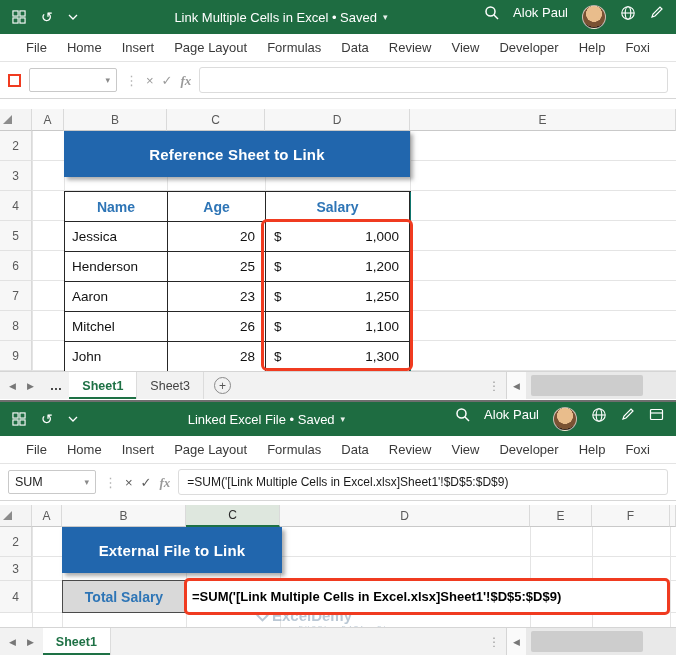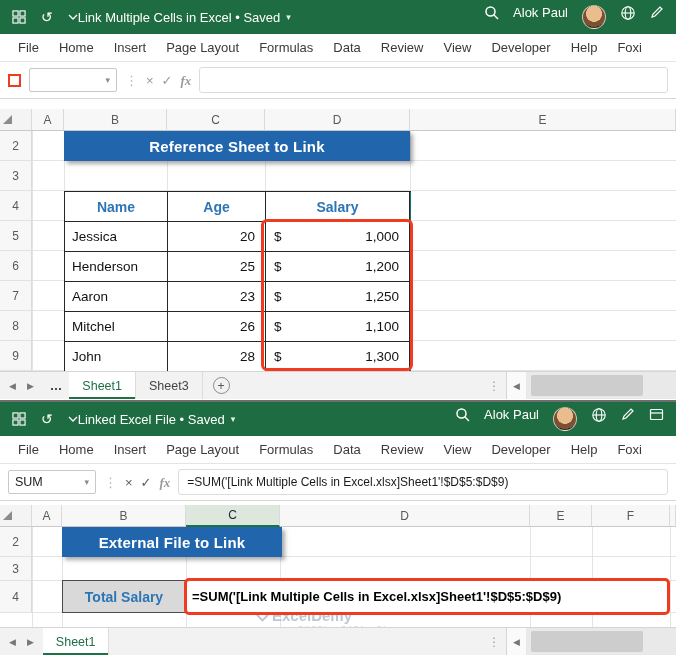--- a/index.html
+++ b/index.html
@@ -11,31 +11,31 @@
     width:676px; height:656px; overflow:hidden; background:#fff;
     font-family:"Liberation Sans", sans-serif; color:#222;
   }
   .window{ position:relative; overflow:hidden; background:#fff; }
   #win-top{ height:402px; border-bottom:2px solid #6e6e6e; }
   #win-bottom{ height:254px; }
 
   
   .titlebar{ height:34px; background:var(--green); color:#fff; display:flex; align-items:center; padding:0 12px; }
   .tb-left{ display:flex; align-items:center; gap:15px; }
-  .tb-title{ flex:1; display:flex; justify-content:flex-start; align-items:center; gap:6px; font-size:13px; white-space:nowrap; }
+  .tb-title{ flex:1; display:flex; justify-content:center; align-items:center; gap:6px; font-size:13px; white-space:nowrap; }
   .tb-title .chev{ font-size:9px; opacity:.9; }
   .tb-right{ display:flex; align-items:flex-start; gap:14px; font-size:13px; }
   .tbi{ display:inline-flex; align-items:center; justify-content:center; line-height:1; font-size:14px; }
   .avatar{ width:24px; height:24px; border-radius:50%;
     background:radial-gradient(circle at 50% 36%, #E9BD8C 0 44%, #7A5233 45% 72%, #35241a 73%);
     border:1px solid rgba(255,255,255,.65); }
 
   
   .ribbon{ height:28px; background:#fff; border-bottom:1px solid #E4E4E4; display:flex; align-items:center;
-    padding-left:8px; font-size:13px; color:#3a3a3a; white-space:nowrap; overflow:hidden; }
+    padding-left:16px; font-size:13px; color:#3a3a3a; white-space:nowrap; overflow:hidden; }
   .rtab{ padding:0 10px; }
 
   
   .formula-row{ height:37px; background:#fff; border-bottom:1px solid #D6D6D6; display:flex; align-items:center;
     padding:0 8px; gap:8px; }
   .red-mini{ width:13px; height:13px; border:2px solid var(--red); flex:0 0 auto; }
   .name-box{ width:88px; height:24px; border:1px solid #C9C9C9; border-radius:2px; background:#fff;
     display:flex; align-items:center; justify-content:space-between; padding:0 6px; font-size:12.5px; color:#222; }
   .name-box .chev{ color:#8a8a8a; font-size:9px; }
   .vdots{ color:#B3B3B3; font-size:13px; }
@@ -60,21 +60,21 @@
   .sbody{ position:relative; background:#fff; overflow:hidden; }
   #grid-top .sbody{ height:240px; }
   #grid-bottom .sbody{ height:100px; }
   .vline{ position:absolute; top:0; bottom:0; width:1px; background:var(--grid); }
   .hline{ position:absolute; left:32px; right:0; height:1px; background:var(--grid); }
   #grid-top .hgrid{ position:absolute; top:0; bottom:0; left:32px; right:0;
     background:repeating-linear-gradient(to bottom, transparent 0 29px, var(--grid) 29px 30px); }
   .rh{ position:absolute; left:0; width:32px; background:#F7F7F7; border-right:1px solid #DADADA;
     border-bottom:1px solid #E2E2E2; color:#5a5a5a; font-size:12px; display:flex; align-items:center; justify-content:center; }
 
-  .banner{ position:absolute; height:30px; background:var(--blue); color:#fff; font-weight:700; font-size:15px;
+  .banner{ position:absolute; height:46px; background:var(--blue); color:#fff; font-weight:700; font-size:15px;
     display:flex; align-items:center; justify-content:center; box-shadow:3px 3px 4px rgba(90,90,90,.5); letter-spacing:.2px; z-index:2; }
   #banner-top{ left:64px; top:0; width:346px; }
   #banner-bottom{ left:62px; top:0; width:220px; }
 
   .xl-table{ position:absolute; left:64px; top:60px; width:347px; display:grid;
     grid-template-columns:103px 98px 144px; border-top:1px solid #262626; border-left:1px solid #262626;
     background:#0f766e; font-size:13.5px; color:#111; z-index:2; }
   .tc{ height:30px; border-right:1px solid #262626; border-bottom:1px solid #262626; display:flex; align-items:center; background:#fff; }
   .tc.th{ justify-content:center; color:var(--hblue); font-weight:700; font-size:14px; }
   .tc.nm{ padding-left:7px; }
@@ -94,21 +94,21 @@
   .wm-top{ display:flex; align-items:center; justify-content:flex-start; gap:5px; font-weight:700; font-size:15px; color:#A9BACA; }
   .wm-diamond{ width:9px; height:9px; border:2px solid #A9BACA; transform:rotate(45deg); }
   .wm-tag{ font-size:6.5px; letter-spacing:2px; color:#B8C6D2; margin-top:1px; }
 
   
   .tabbar{ height:28px; background:#F2F2F2; border-top:1px solid #D5D5D5; display:flex; align-items:stretch;
     font-size:12.5px; color:#444; position:relative; z-index:4; }
   .tnav{ display:flex; align-items:center; gap:11px; padding:0 9px; color:#777; font-size:9px; }
   .ellipsis-tab{ display:flex; align-items:center; padding:0 7px; color:#333; font-weight:bold; }
   .stab{ display:flex; align-items:center; padding:0 13px; border-right:1px solid #DCDCDC; }
-  .stab.active{ background:#fff; color:var(--agreen); font-weight:400; box-shadow:inset 0 -2px 0 var(--agreen); }
+  .stab.active{ background:#fff; color:var(--agreen); font-weight:700; box-shadow:inset 0 -2px 0 var(--agreen); }
   .addsheet{ width:17px; height:17px; border:1px solid #8a8a8a; border-radius:50%; color:#555; display:flex;
     align-items:center; justify-content:center; font-size:12px; align-self:center; margin:0 10px; }
   .tb-spacer{ flex:1; }
   .vd2{ align-self:center; color:#9a9a9a; margin-right:6px; font-size:12px; }
   .scrollbtn{ width:20px; border-left:1px solid #D5D5D5; background:#FAFAFA; display:flex; align-items:center;
     justify-content:center; color:#777; font-size:9px; }
   .scrolltrack{ width:150px; background:#E9E9E9; position:relative; }
   .scrollthumb{ position:absolute; left:5px; top:3px; bottom:3px; width:112px; background:#CDCDCD; border-radius:2px; }
 </style>
 </head>

